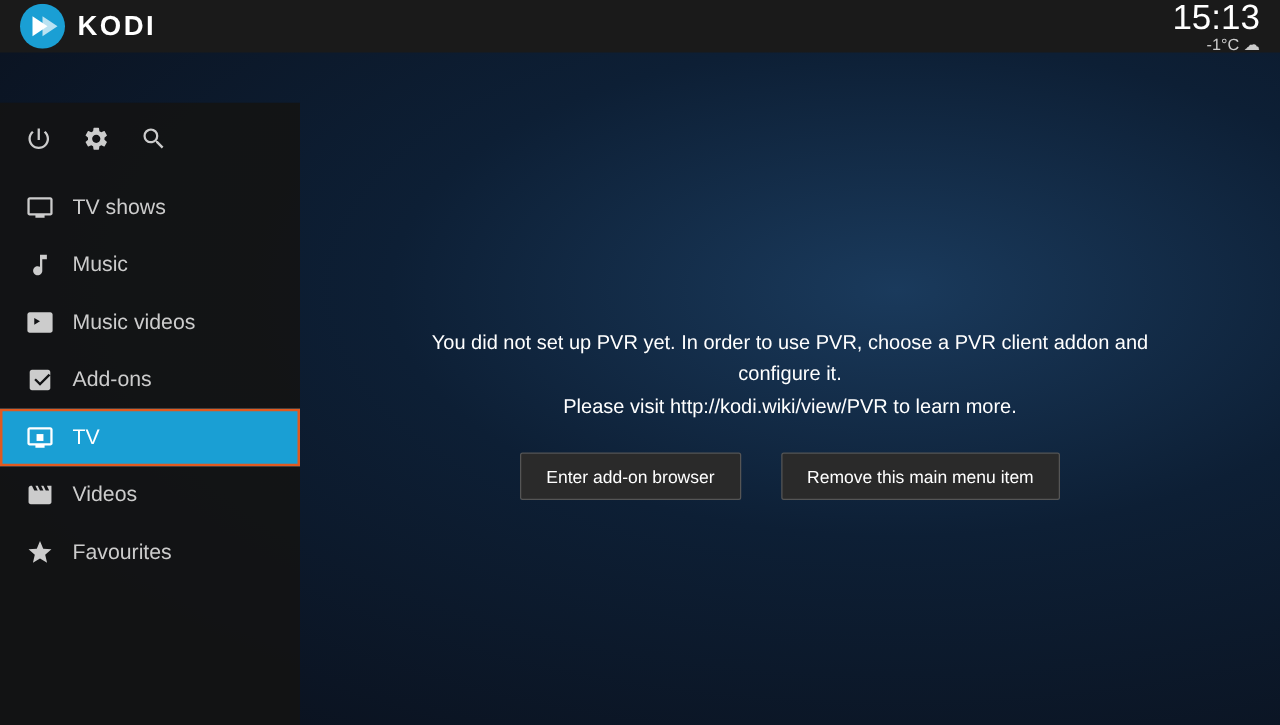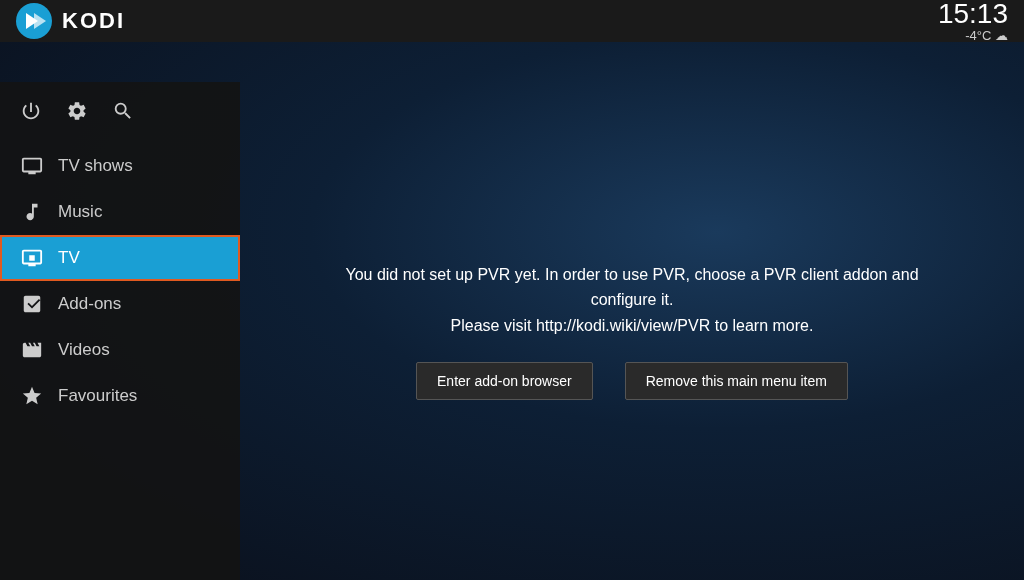--- a/index.html
+++ b/index.html
@@ -201,21 +201,21 @@
 
       <svg class="kodi-logo" viewBox="0 0 36 36" xmlns="http://www.w3.org/2000/svg">
         <circle cx="18" cy="18" r="18" fill="#1a9fd4"></circle>
         <polygon points="10,10 22,18 10,26" fill="white"></polygon>
         <polygon points="18,10 30,18 18,26" fill="white" opacity="0.7"></polygon>
       </svg>
       <span class="kodi-title">KODI</span>
     </div>
     <div class="header-right">
       <span class="clock">15:13</span>
-      <span class="weather-info">-4°C ☁</span>
+      <span class="weather-info">-1°C ☁</span>
     </div>
   </div>
 
   <div class="content-area">
 
     <div class="sidebar">
 
       <div class="sidebar-controls">
         <span class="ctrl-icon" title="Power">
           <svg class="icon-svg" viewBox="0 0 24 24">
@@ -247,38 +247,46 @@
 
         <div class="menu-item">
           <span class="menu-icon">
             <svg class="icon-svg" viewBox="0 0 24 24">
                 <path d="M12 3v10.55c-.59-.34-1.27-.55-2-.55-2.21 0-4 1.79-4 4s1.79 4 4 4 4-1.79 4-4V7h4V3h-6z"></path>
               </svg>
           </span>
           <span>Music</span>
         </div>
 
+        <div class="menu-item">
+          <span class="menu-icon">
+            <svg class="icon-svg" viewBox="0 0 24 24">
+                <path d="M21 3H3c-1.1 0-2 .9-2 2v14c0 1.1.9 2 2 2h18c1.1 0 2-.9 2-2V5c0-1.1-.9-2-2-2zm-9 8l-5 3V8l5 3z"></path>
+              </svg>
+          </span>
+          <span>Music videos</span>
+        </div>
+
+        <div class="menu-item">
+          <span class="menu-icon">
+            <svg class="icon-svg" viewBox="0 0 24 24">
+                <path d="M19 3H5c-1.1 0-2 .9-2 2v14c0 1.1.9 2 2 2h14c1.1 0 2-.9 2-2V5c0-1.1-.9-2-2-2zm-7 14l-5-5 1.41-1.41L12 14.17l7.59-7.59L21 8l-9 9z"></path>
+              </svg>
+          </span>
+          <span>Add-ons</span>
+        </div>
 
         <div class="menu-item active">
           <span class="menu-icon">
             <svg class="icon-svg" viewBox="0 0 24 24">
                 <path d="M21 3H3c-1.1 0-2 .9-2 2v12c0 1.1.9 2 2 2h5v2h8v-2h5c1.1 0 1.99-.9 1.99-2L23 5c0-1.1-.9-2-2-2zm0 14H3V5h18v12z"></path>
                 <rect x="9" y="9" width="6" height="6"></rect>
               </svg>
           </span>
           <span>TV</span>
-        </div>
-
-        <div class="menu-item">
-          <span class="menu-icon">
-            <svg class="icon-svg" viewBox="0 0 24 24">
-                <path d="M19 3H5c-1.1 0-2 .9-2 2v14c0 1.1.9 2 2 2h14c1.1 0 2-.9 2-2V5c0-1.1-.9-2-2-2zm-7 14l-5-5 1.41-1.41L12 14.17l7.59-7.59L21 8l-9 9z"></path>
-              </svg>
-          </span>
-          <span>Add-ons</span>
         </div>
 
         <div class="menu-item">
           <span class="menu-icon">
             <svg class="icon-svg" viewBox="0 0 24 24">
                 <path d="M18 4l2 4h-3l-2-4h-2l2 4h-3l-2-4H8l2 4H7L5 4H4c-1.1 0-1.99.9-1.99 2L2 18c0 1.1.9 2 2 2h16c1.1 0 2-.9 2-2V4h-4z"></path>
               </svg>
           </span>
           <span>Videos</span>
         </div>

